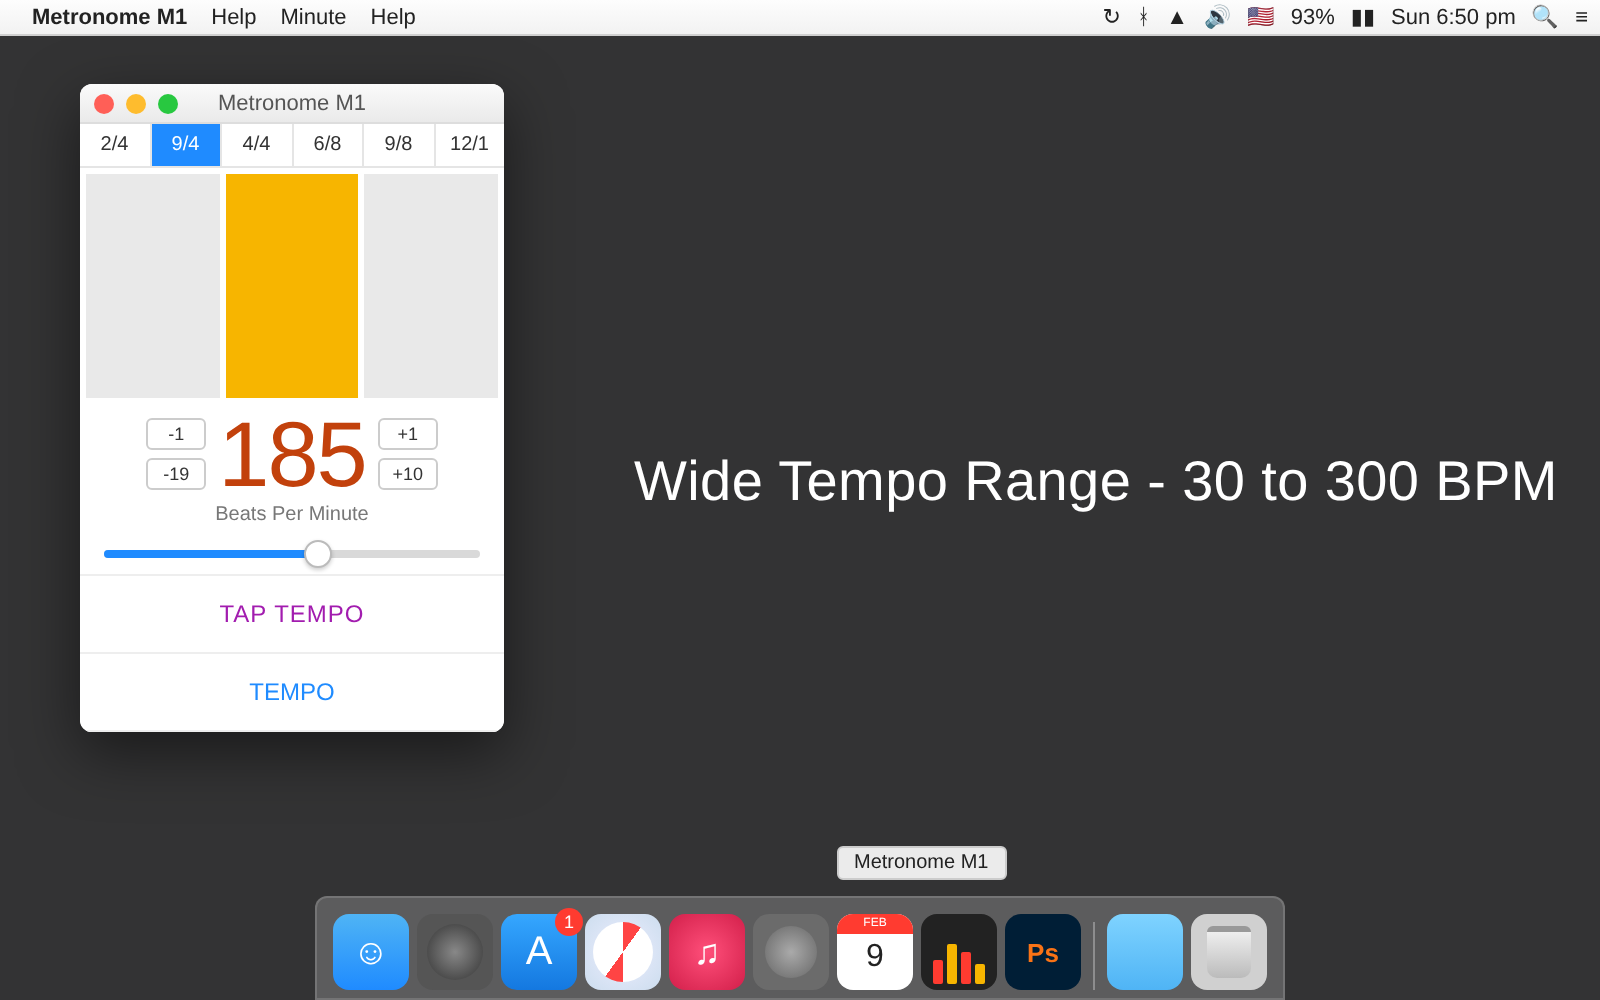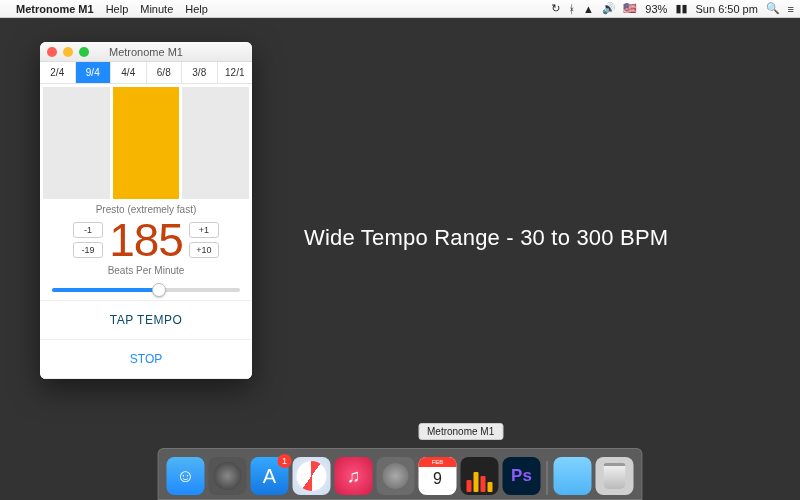--- a/index.html
+++ b/index.html
@@ -9,21 +9,21 @@
   
   .menubar { position: absolute; top: 0; left: 0; right: 0; height: 18px; background: linear-gradient(#fdfdfd,#f2f2f2); display: flex; align-items: center; font-size: 11px; color: #222; padding: 0 6px; border-bottom: 1px solid #d0d0d0; }
   .menubar .apple { font-size: 12px; margin-right: 10px; }
   .menubar .menu-item { margin-right: 12px; }
   .menubar .app-name { font-weight: 600; margin-right: 12px; }
   .menubar .spacer { flex: 1; }
   .menubar .status { display: flex; align-items: center; gap: 8px; }
   .menubar .status span { font-size: 11px; }
 
   
-  .hero { position: absolute; left: 304px; top: 225px; color: #fff; font-size: 22px; font-weight: 300; letter-spacing: 0.2px; }
+  .hero { position: absolute; left: 317px; top: 225px; color: #fff; font-size: 28px; font-weight: 300; letter-spacing: 0.2px; }
 
   
   .window { position: absolute; left: 40px; top: 42px; width: 212px; background: #fff; border-radius: 6px; box-shadow: 0 10px 30px rgba(0,0,0,0.5); overflow: hidden; }
   .titlebar { height: 20px; background: linear-gradient(#fafafa,#eaeaea); border-bottom: 1px solid #ddd; display: flex; align-items: center; position: relative; }
   .traffic { display: flex; gap: 6px; position: absolute; left: 7px; }
   .tl { width: 10px; height: 10px; border-radius: 50%; }
   .tl.red { background: #ff5f57; }
   .tl.yellow { background: #febc2e; }
   .tl.green { background: #28c840; }
   .titlebar .title { flex: 1; text-align: center; font-size: 11px; color: #555; }
@@ -45,38 +45,38 @@
   .step { width: 30px; height: 16px; font-size: 9px; border: 1px solid #ccc; border-radius: 3px; background: #fff; color: #333; cursor: pointer; display: flex; align-items: center; justify-content: center; }
   .bpm-label { font-size: 10px; color: #777; margin-top: 2px; }
 
   .slider-wrap { padding: 6px 12px 8px; }
   .slider { position: relative; height: 4px; background: #d9d9d9; border-radius: 2px; }
   .slider .fill { position: absolute; left: 0; top: 0; bottom: 0; background: #1f8bff; border-radius: 2px; }
   .slider .knob { position: absolute; top: 50%; width: 14px; height: 14px; background: #fff; border: 1px solid #bbb; border-radius: 50%; transform: translate(-50%,-50%); box-shadow: 0 1px 2px rgba(0,0,0,0.2); }
 
   .big-buttons { border-top: 1px solid #eee; }
   .big-btn { width: 100%; padding: 12px 0; text-align: center; font-size: 12px; background: #fff; border: none; border-bottom: 1px solid #eee; cursor: pointer; }
-  .big-btn.tap { color: #0c4a6e; letter-spacing: 0.5px; }
+  .big-btn.tap { color: #a21caf; letter-spacing: 0.5px; }
   .big-btn.stop { color: #1f8bff; }
 
   
   .dock-wrap { position: absolute; bottom: 0; left: 50%; transform: translateX(-50%); }
   .tooltip { position: absolute; bottom: 60px; left: 50%; transform: translateX(18px); background: rgba(245,245,245,0.95); border: 1px solid #ccc; border-radius: 3px; padding: 2px 8px; font-size: 10px; color: #222; white-space: nowrap; }
   .dock { display: flex; align-items: flex-end; gap: 4px; padding: 4px 8px; background: rgba(200,200,200,0.28); border: 1px solid rgba(255,255,255,0.15); border-radius: 6px 6px 0 0; height: 52px; }
   .dock-icon { width: 38px; height: 38px; border-radius: 8px; display: flex; align-items: center; justify-content: center; font-size: 9px; color: #fff; position: relative; }
   .dock-icon.finder { background: linear-gradient(#4fb4f5,#1f8bff); }
   .dock-icon.launchpad { background: #555; }
   .dock-icon.appstore { background: linear-gradient(#35a7ff,#1478e0); }
   .dock-icon.safari { background: radial-gradient(#eef,#cde); }
   .dock-icon.itunes { background: radial-gradient(#ff4f7a,#d21f4a); }
   .dock-icon.sysprefs { background: #6b6b6b; }
   .dock-icon.calendar { background: #fff; }
   .dock-icon.m1 { background: #222; display:flex; align-items:flex-end; justify-content:center; padding-bottom:3px; gap:2px; }
   .dock-icon.m1 .bar { width:5px; border-radius:1px; }
-  .dock-icon.ps { background: #001e36; color:#8b5cf6; font-size:17px; font-weight:700; }
+  .dock-icon.ps { background: #001e36; color:#f97316; font-size:13px; font-weight:700; }
   .dock-icon.folder { background: linear-gradient(#7fd3ff,#4fb4f5); }
   .dock-icon.trash { background: #d0d0d0; }
   .dock-sep { width: 1px; height: 34px; background: rgba(255,255,255,0.3); margin: 0 2px; }
   .badge { position: absolute; top: -3px; right: -3px; width: 14px; height: 14px; background: #ff3b30; border-radius: 50%; font-size: 9px; display:flex; align-items:center; justify-content:center; color:#fff; }
   .cal-top { position:absolute; top:0; left:0; right:0; height:10px; background:#ff3b30; border-radius:8px 8px 0 0; font-size:6px; color:#fff; display:flex; align-items:center; justify-content:center; }
   .cal-day { color:#222; font-size:16px; font-weight:500; margin-top:6px; }
   .launchpad-inner { width:28px; height:28px; border-radius:50%; background:radial-gradient(#888,#333); }
   .safari-inner { width:30px; height:30px; border-radius:50%; background: conic-gradient(#f44 0 10%, #fff 10% 50%, #f44 50% 60%, #fff 60% 100%); }
   .store-a { font-size:20px; font-weight:300; }
   .gear { width:26px;height:26px;border-radius:50%;background:radial-gradient(#aaa,#666); }
@@ -118,32 +118,31 @@
       <div class="tl green"></div>
     </div>
     <div class="title">Metronome M1</div>
   </div>
 
   <div class="seg">
     <button>2/4</button>
     <button class="active">9/4</button>
     <button>4/4</button>
     <button>6/8</button>
-    <button>3/8</button>
+    <button>9/8</button>
     <button>12/1</button>
   </div>
 
   <div class="beatboxes">
     <div class="beat"></div>
     <div class="beat active"></div>
     <div class="beat"></div>
   </div>
 
   <div class="tempo-area">
-    <div class="tempo-label">Presto (extremely fast)</div>
     <div class="tempo-row">
       <div class="step-col">
         <div class="step">-1</div>
         <div class="step">-19</div>
       </div>
       <div class="tempo-val">185</div>
       <div class="step-col">
         <div class="step">+1</div>
         <div class="step">+10</div>
       </div>
@@ -153,21 +152,21 @@
 
   <div class="slider-wrap">
     <div class="slider">
       <div class="fill" style="width:57%"></div>
       <div class="knob" style="left:57%"></div>
     </div>
   </div>
 
   <div class="big-buttons">
     <button class="big-btn tap">TAP TEMPO</button>
-    <button class="big-btn stop">STOP</button>
+    <button class="big-btn stop">TEMPO</button>
   </div>
 </div>
 
 <div class="dock-wrap">
   <div class="tooltip">Metronome M1</div>
   <div class="dock">
     <div class="dock-icon finder">
         <span class="finder-face">☺</span>
       </div>
     <div class="dock-icon launchpad">

